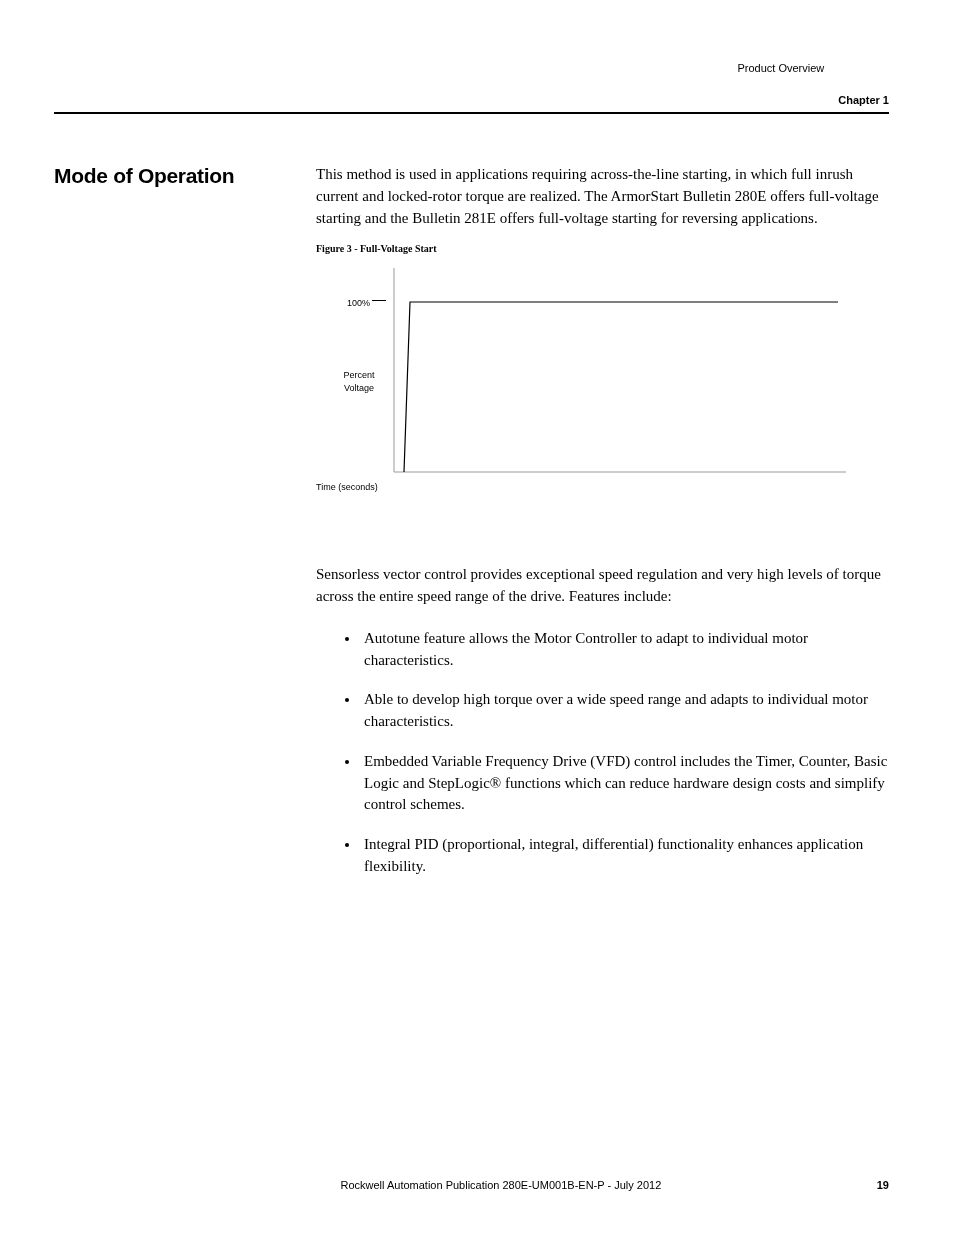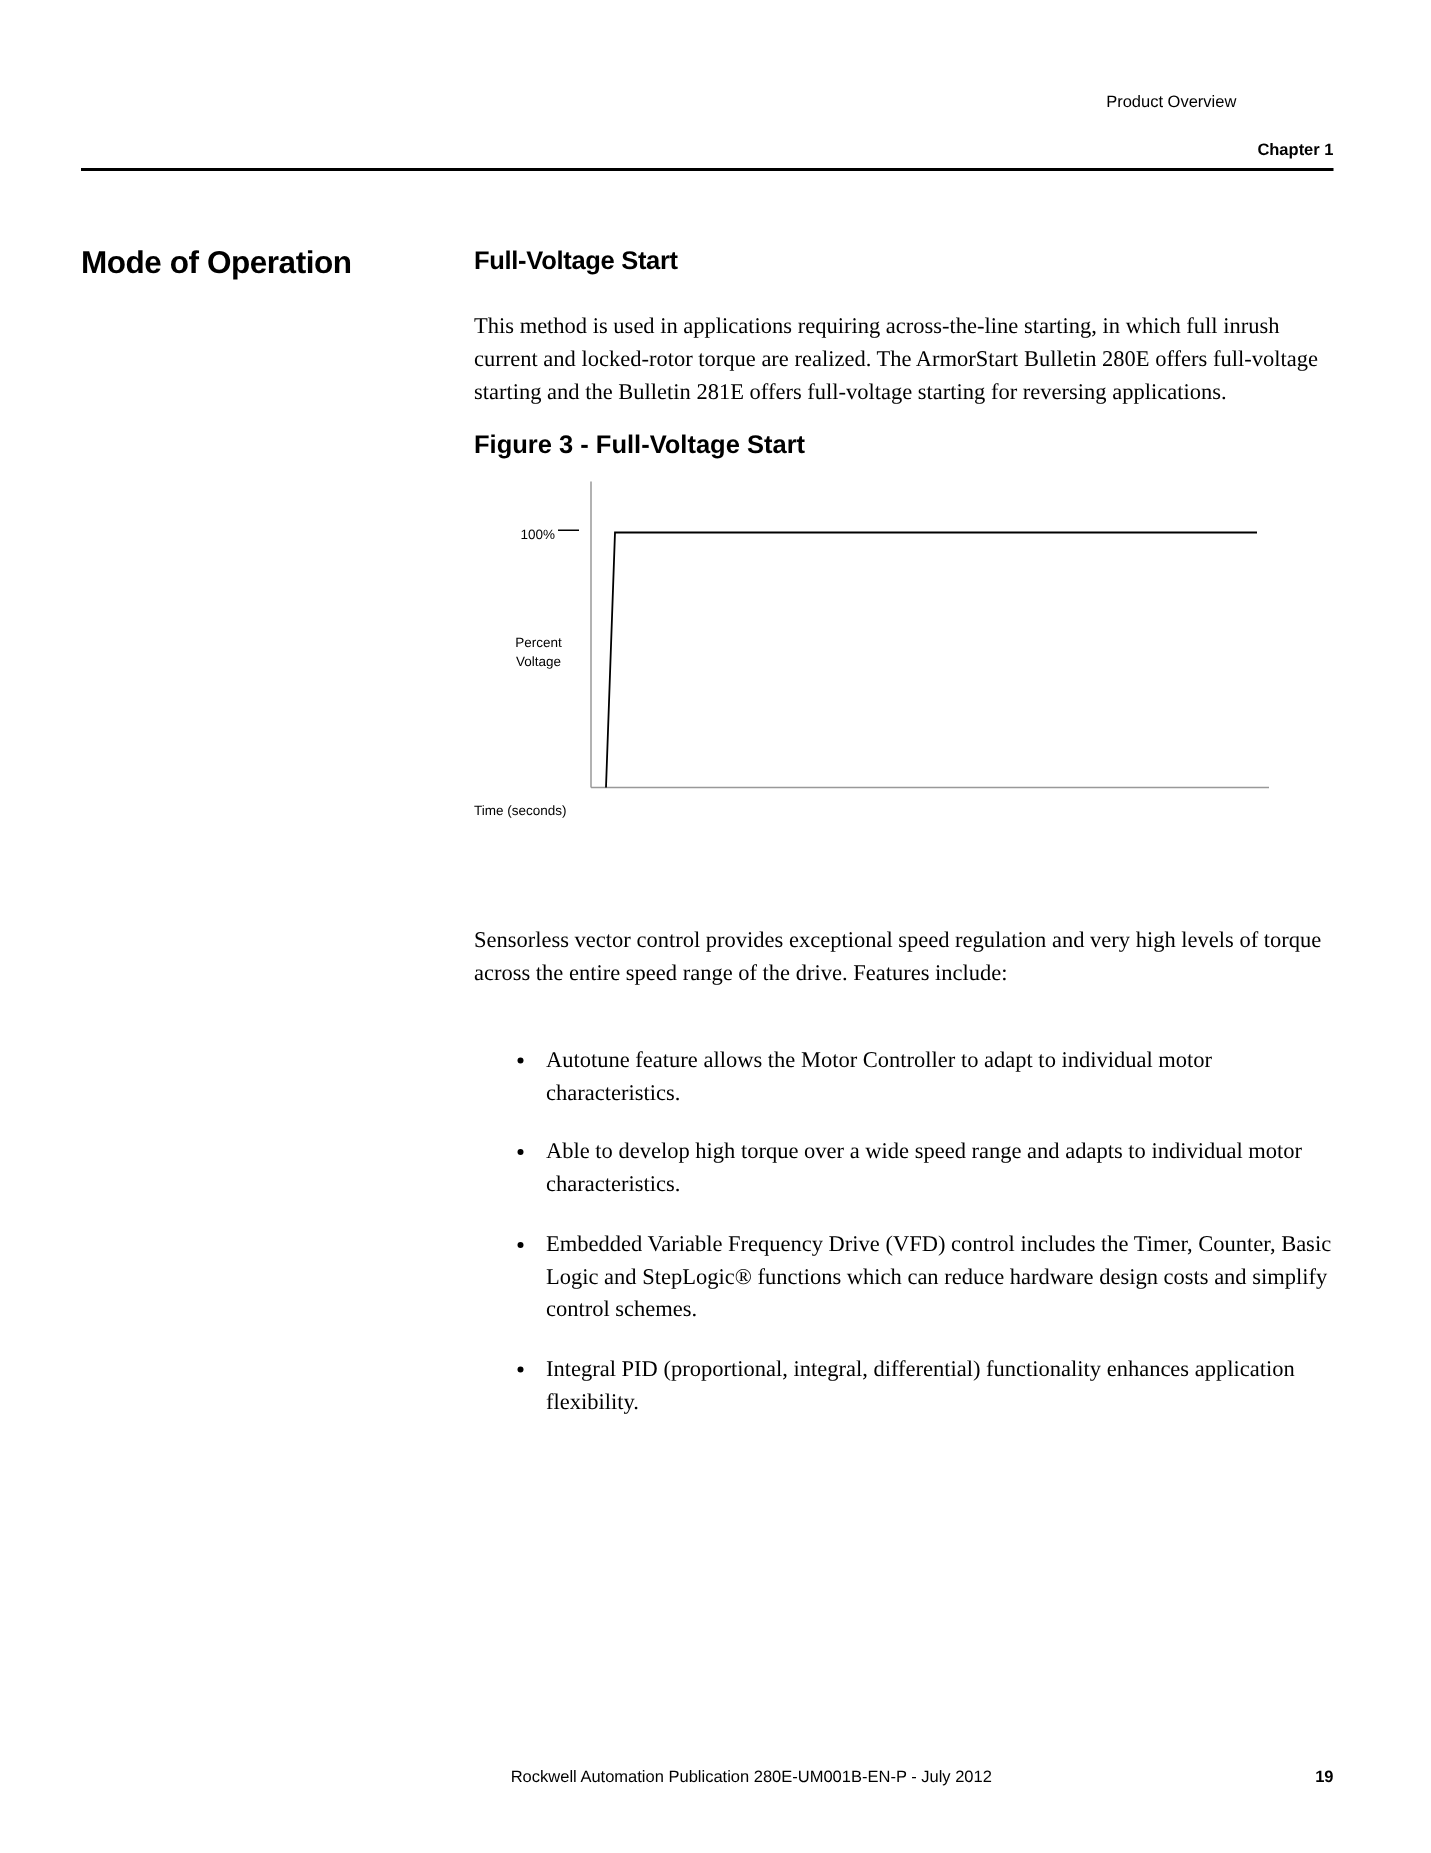--- a/index.html
+++ b/index.html
@@ -59,23 +59,23 @@
     font-size: 17px;
     margin: 0 0 24px 0;
     letter-spacing: -0.2px;
   }
   .body-text {
     font-size: 15px;
     line-height: 1.45;
     margin: 0 0 14px 0;
   }
   .figure-caption {
-    font-family: Liberation Sans, sans-serif;
+    font-family: Liberation Serif, serif;
     font-weight: 700;
-    font-size: 17px;
+    font-size: 10px;
     margin: 0 0 12px 0;
   }
   .chart-box {
     position: relative;
     height: 238px;
     margin-bottom: 60px;
   }
   .chart-svg {
     position: absolute;
     left: 22px;
@@ -110,21 +110,21 @@
     position: absolute;
     font-family: Arial, Helvetica, sans-serif;
     font-size: 9px;
     top: 216px;
     left: 0;
     right: 0;
   }
   ul.features {
     list-style: disc;
     padding-left: 44px;
-    margin: 36px 0 0 0;
+    margin: 20px 0 0 0;
   }
   ul.features li {
     font-size: 15px;
     line-height: 1.45;
     margin: 0 0 18px 0;
     padding-left: 4px;
   }
   .footer {
     position: absolute;
     bottom: 44px;
@@ -145,21 +145,20 @@
   <div class="header-row">
     <span>Product Overview</span>
     <span class="chap-label">Chapter 1</span>
   </div>
 
   <div class="content">
     <div class="left-col">
       <h1>Mode of Operation</h1>
     </div>
     <div class="right-col">
-      <div class="sub-heading">Full-Voltage Start</div>
       <p class="body-text">This method is used in applications requiring across-the-line starting, in which full inrush current and locked-rotor torque are realized. The ArmorStart Bulletin 280E offers full-voltage starting and the Bulletin 281E offers full-voltage starting for reversing applications.</p>
       <div class="figure-caption">Figure 3 - Full-Voltage Start</div>
 
       <div class="chart-box">
         <span class="chart-ylabel-100">100%</span>
         <span class="chart-ytick"></span>
         <div class="chart-ytitle">
           <span>Percent</span><br>
           <span>Voltage</span>
         </div>

